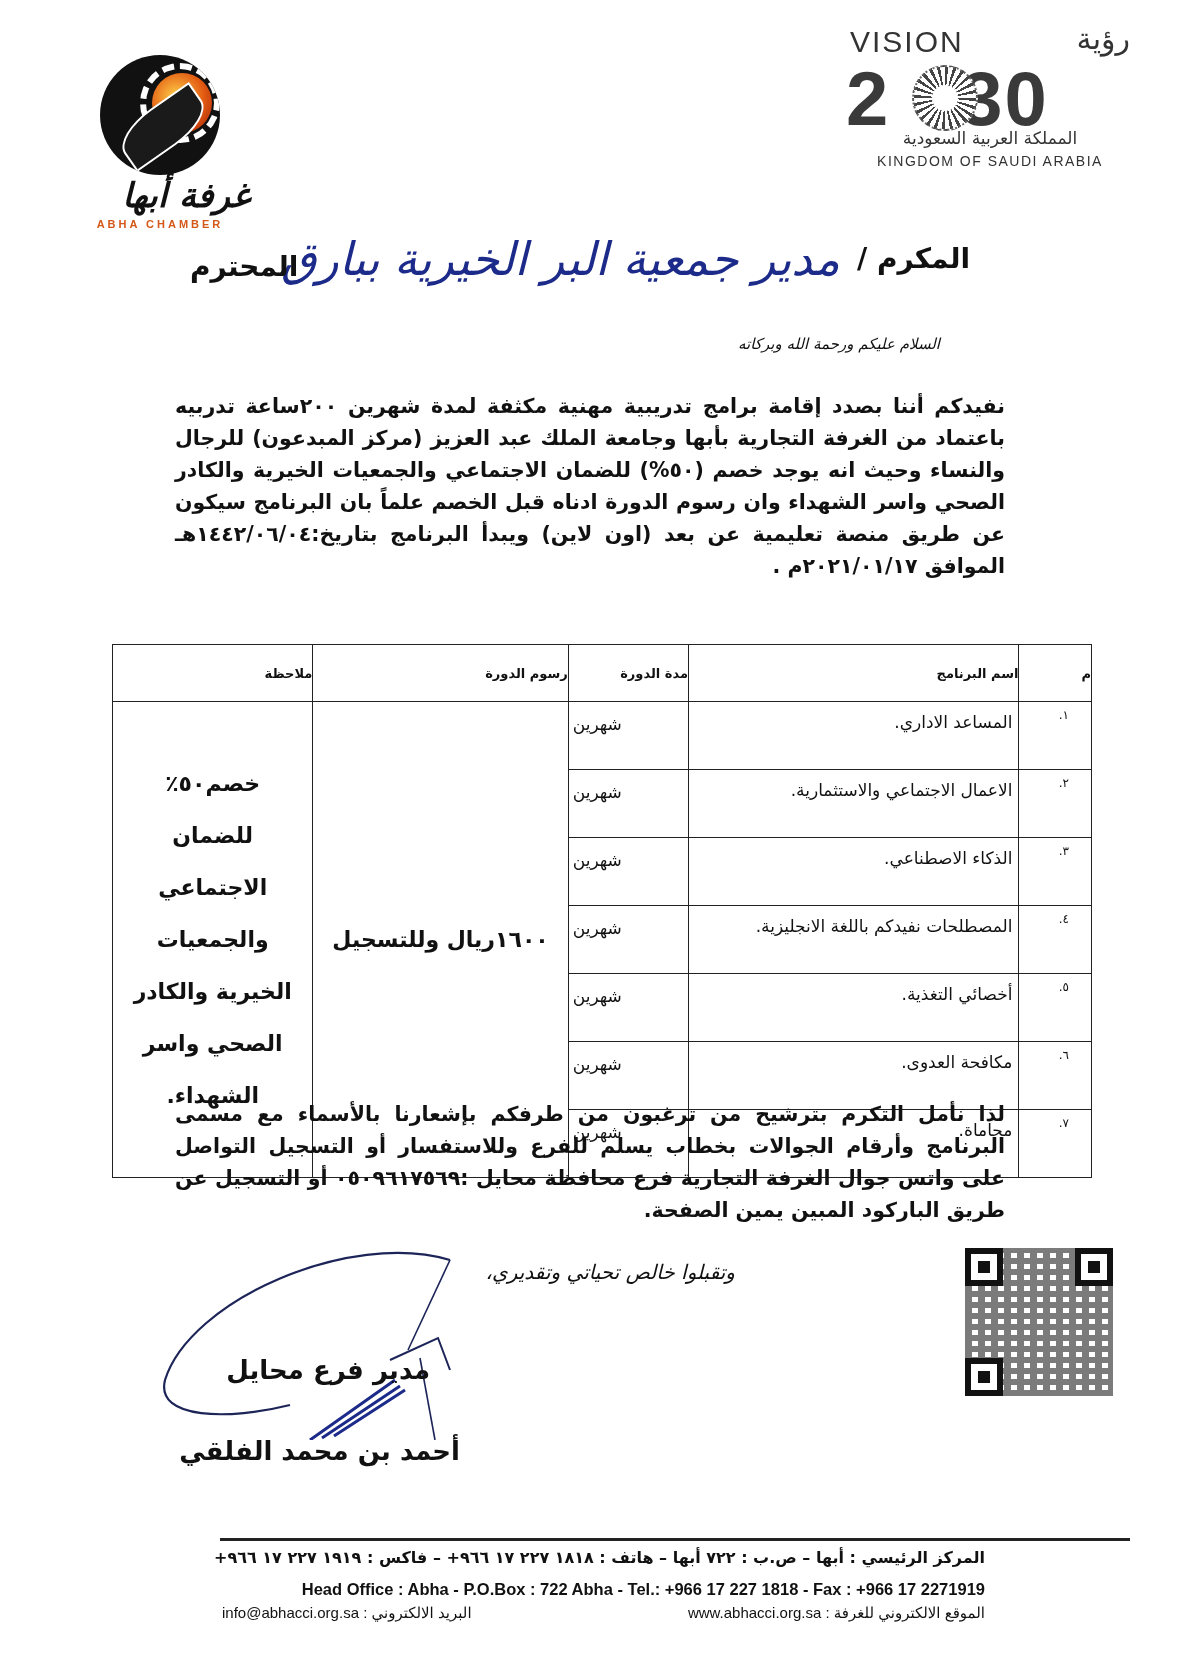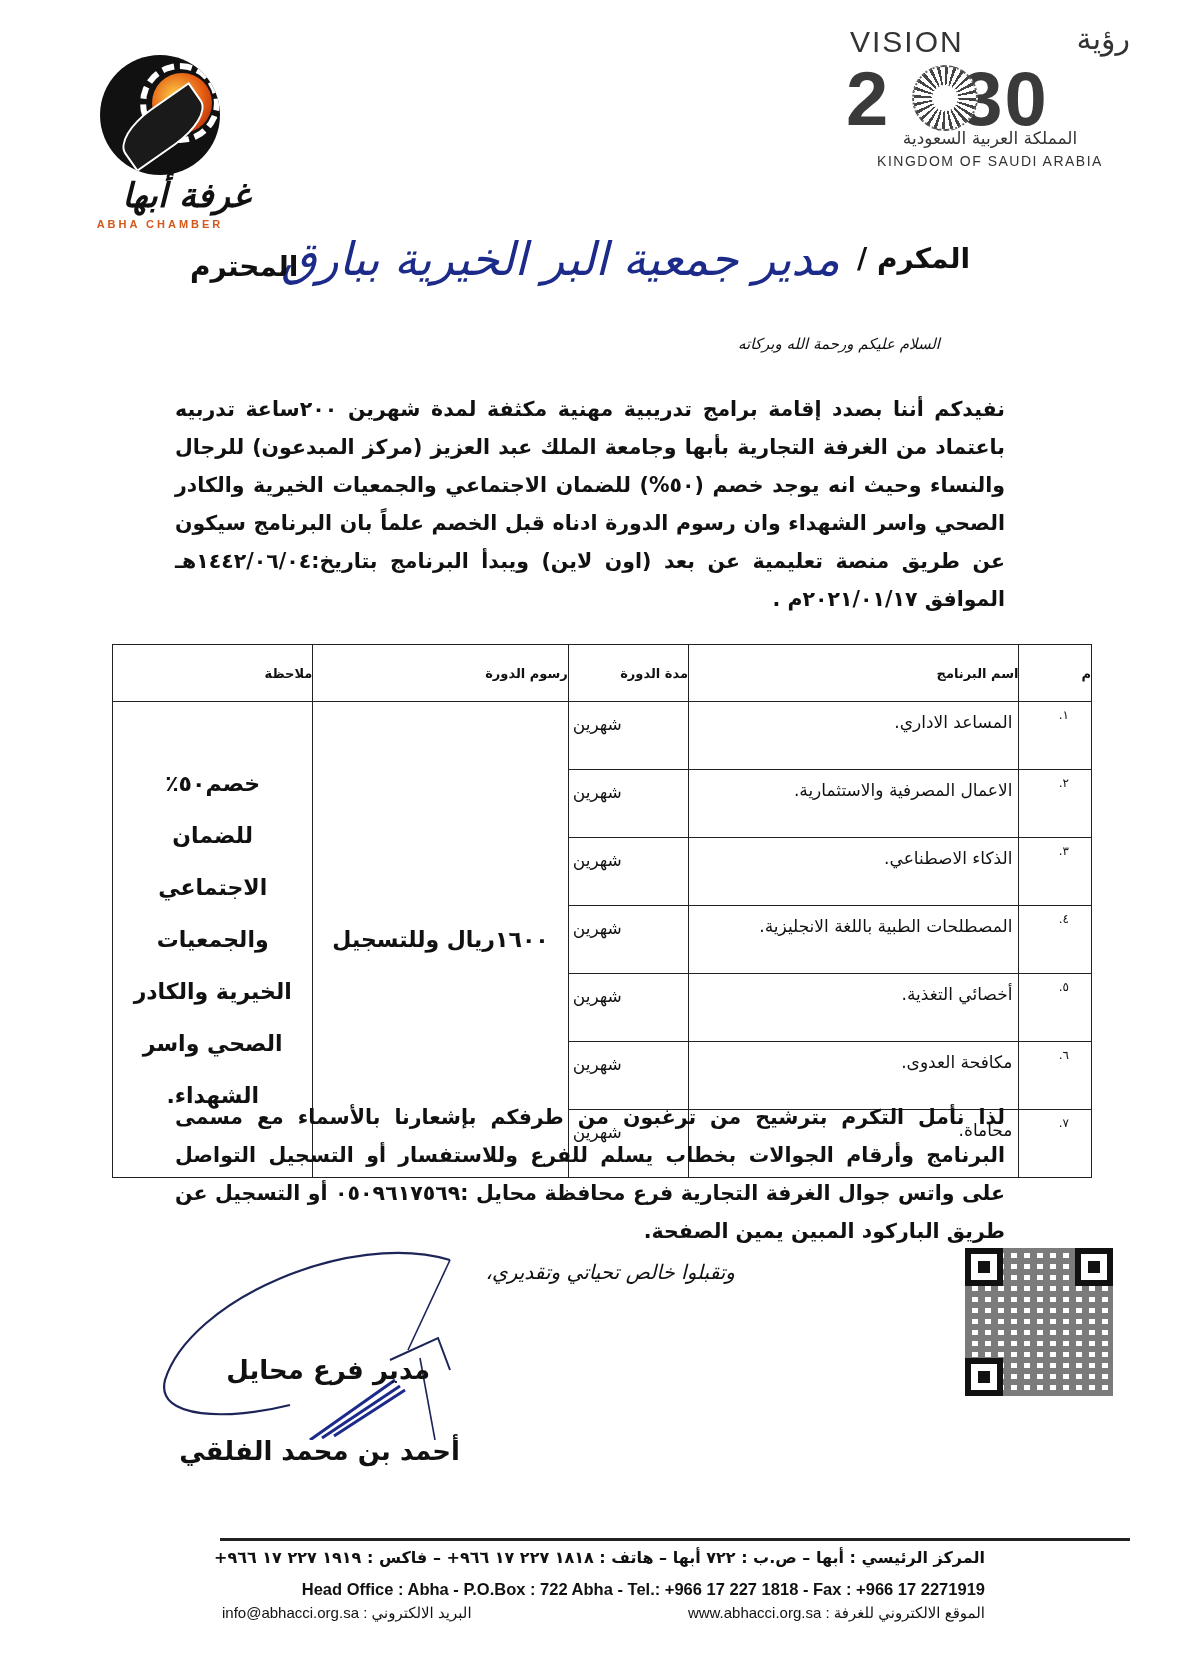--- a/index.html
+++ b/index.html
@@ -30,21 +30,21 @@
 
   
   #addressee { right: 230px; top: 232px; width: 780px; height: 70px; direction: rtl; }
   #addressee .honorific { position: absolute; right: 0; top: 10px; font-weight: bold; font-size: 28px; }
   #addressee .handwritten { position: absolute; right: 130px; top: 0; font-family: "DejaVu Serif", serif; font-style: italic; font-size: 46px; color: #1c2a8a; }
   #addressee .respected { position: absolute; left: 0; top: 18px; font-weight: bold; font-size: 28px; }
 
   #greeting { right: 260px; top: 335px; font-size: 15px; font-family: "DejaVu Serif", serif; font-style: italic; }
 
   
-  .para { right: 195px; width: 830px; font-weight: bold; font-size: 20.5px; line-height: 38px; direction: rtl; text-align: justify; text-align-last: right; }
+  .para { right: 195px; width: 830px; font-weight: bold; font-size: 20.5px; line-height: 32px; direction: rtl; text-align: justify; text-align-last: right; }
   #intro { top: 390px; }
 
   
   #programs-table { left: 112px; top: 644px; width: 980px; border-collapse: collapse; direction: rtl; }
   #programs-table td, #programs-table th { border: 1.6px solid #222; padding: 0; }
   #programs-table th { height: 56px; font-weight: bold; font-size: 13px; text-align: right; }
   #programs-table td { height: 55px; font-size: 17px; vertical-align: top; }
   .col-num { width: 72px; }
   .col-name { width: 332px; }
   .col-dur { width: 120px; }
@@ -129,31 +129,31 @@
   <tbody>
     <tr>
       <td class="cell-num">١.</td>
       <td class="cell-name">المساعد الاداري.</td>
       <td class="cell-dur">شهرين</td>
       <td class="cell-fee" rowspan="7">١٦٠٠ريال وللتسجيل</td>
       <td class="cell-note" rowspan="7">خصم٥٠٪ للضمان الاجتماعي والجمعيات الخيرية والكادر الصحي واسر الشهداء.</td>
     </tr>
     <tr>
       <td class="cell-num">٢.</td>
-      <td class="cell-name">الاعمال المصرفية والاستثمارية.</td>
+      <td class="cell-name">الاعمال الاجتماعي والاستثمارية.</td>
       <td class="cell-dur">شهرين</td>
     </tr>
     <tr>
       <td class="cell-num">٣.</td>
       <td class="cell-name">الذكاء الاصطناعي.</td>
       <td class="cell-dur">شهرين</td>
     </tr>
     <tr>
       <td class="cell-num">٤.</td>
-      <td class="cell-name">المصطلحات الطبية باللغة الانجليزية.</td>
+      <td class="cell-name">المصطلحات نفيدكم باللغة الانجليزية.</td>
       <td class="cell-dur">شهرين</td>
     </tr>
     <tr>
       <td class="cell-num">٥.</td>
       <td class="cell-name">أخصائي التغذية.</td>
       <td class="cell-dur">شهرين</td>
     </tr>
     <tr>
       <td class="cell-num">٦.</td>
       <td class="cell-name">مكافحة العدوى.</td>

